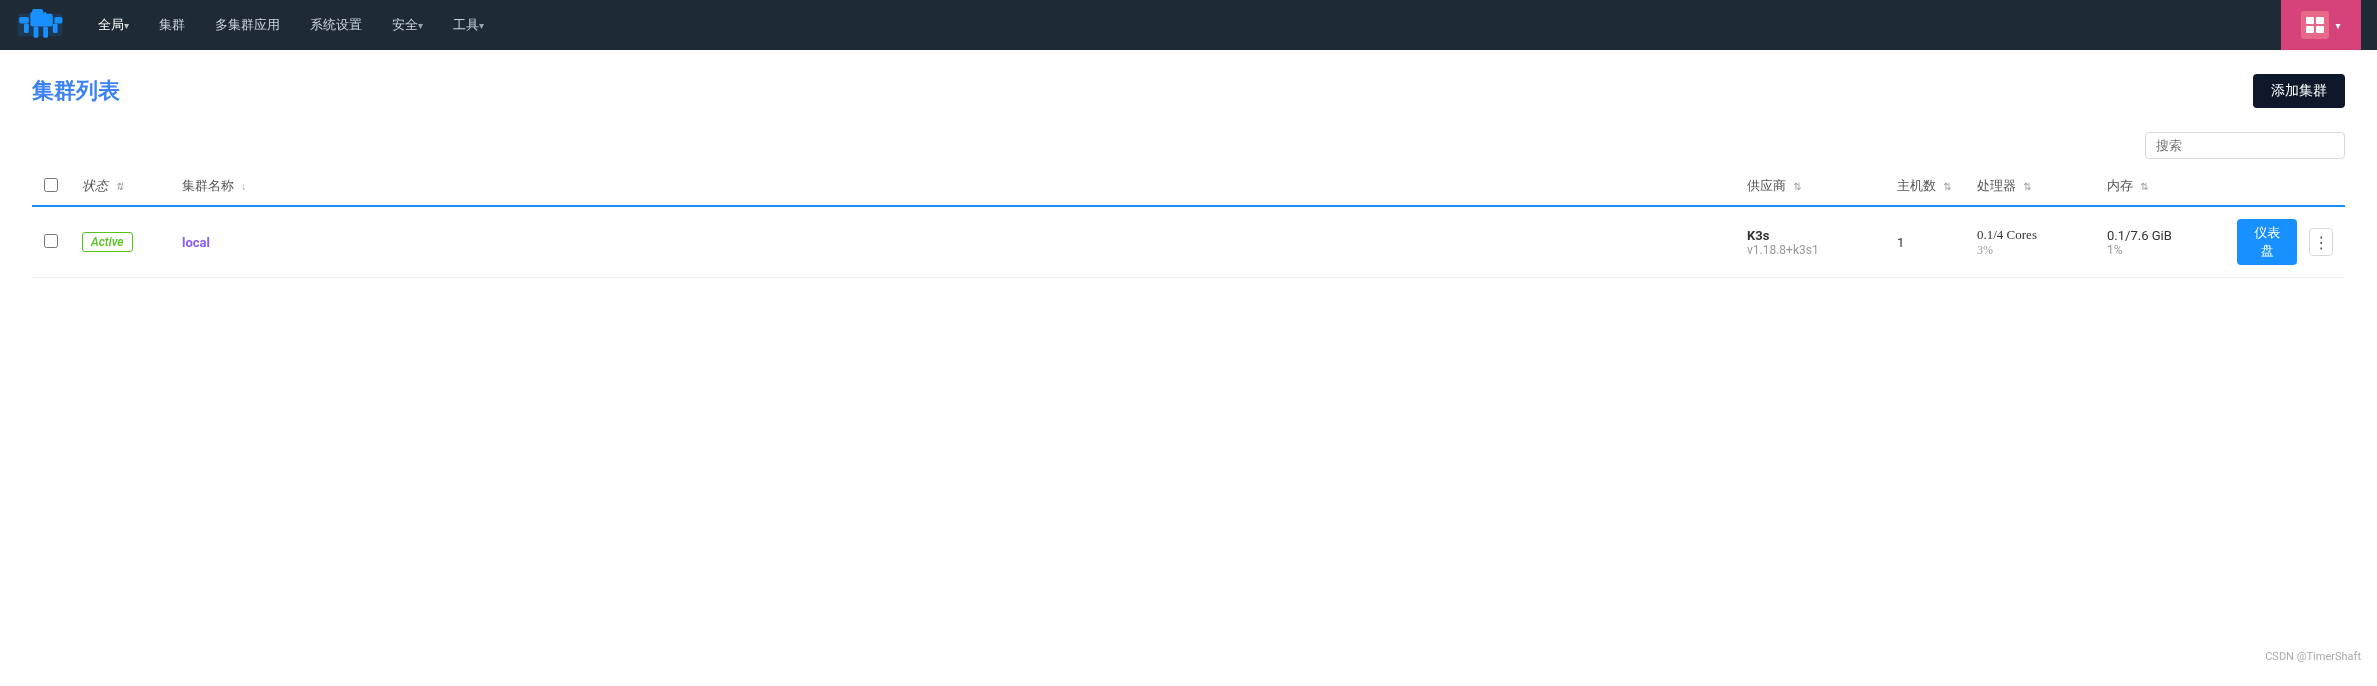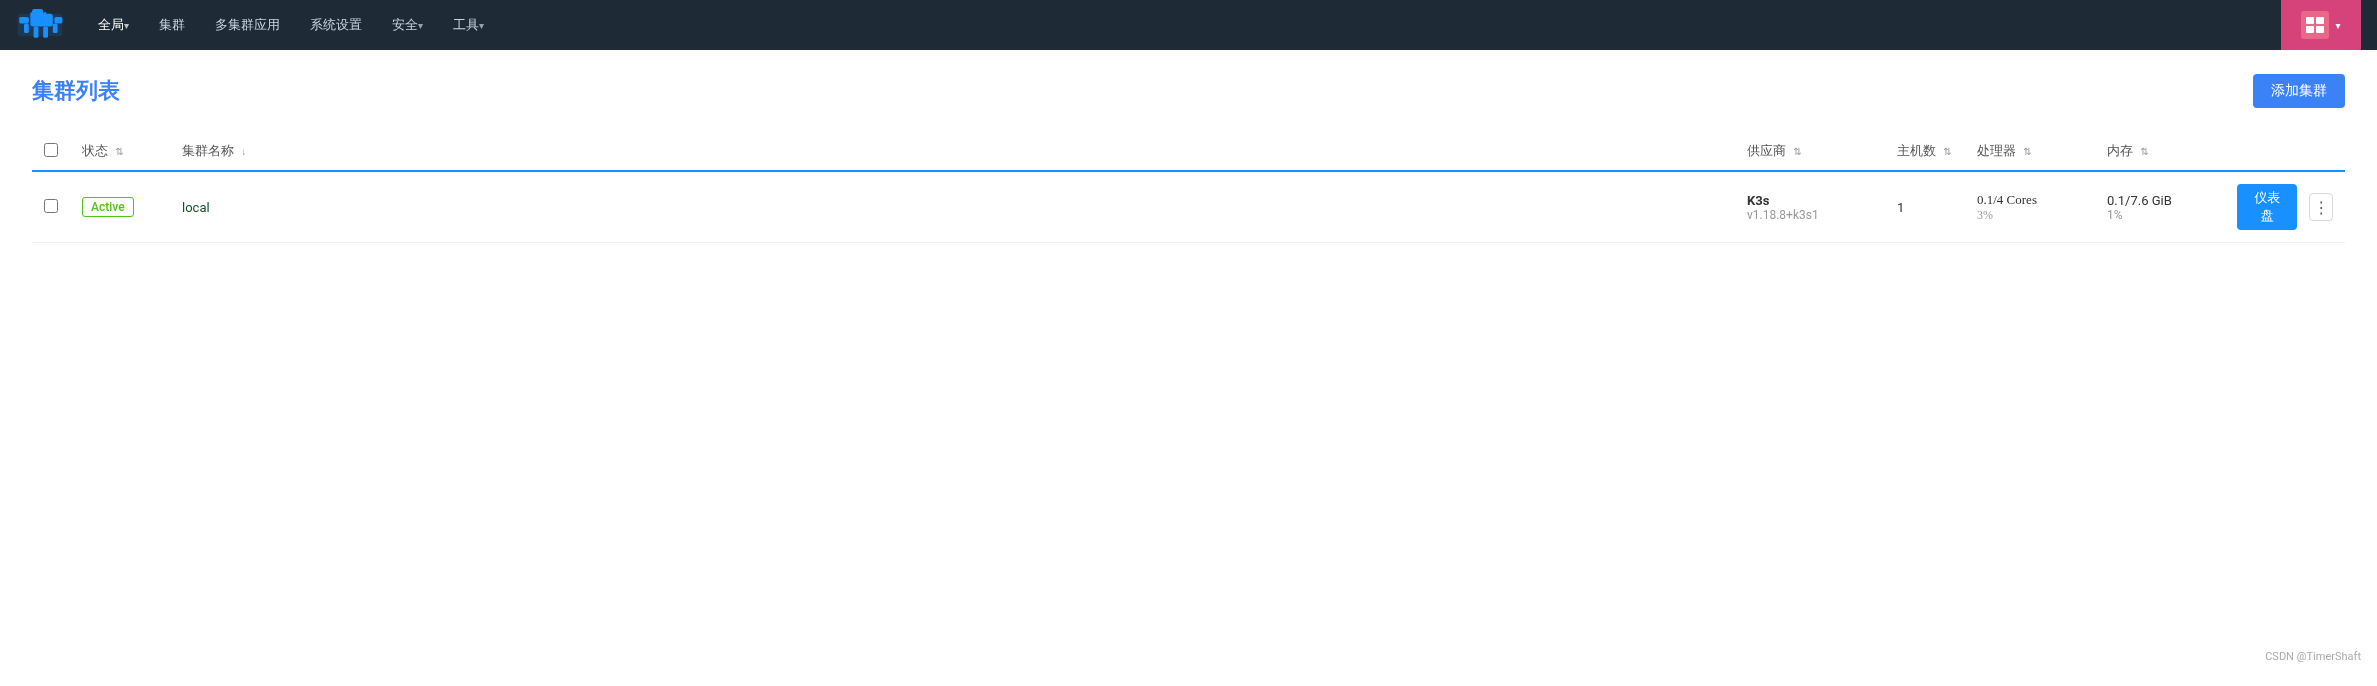--- a/index.html
+++ b/index.html
@@ -91,21 +91,21 @@
       align-items: center;
       justify-content: space-between;
       margin-bottom: 24px;
     }
     .page-title {
       font-size: 22px;
       font-weight: 600;
       color: #3b82f6;
     }
     .add-btn {
-      background: #3b82f6;
+      background: #0f172a;
       color: white;
       border: none;
       padding: 8px 18px;
       border-radius: 4px;
       font-size: 14px;
       cursor: pointer;
       font-weight: 500;
     }
 
     
@@ -152,20 +152,21 @@
       padding: 12px 12px;
       vertical-align: middle;
       font-size: 13px;
     }
 
     .checkbox-cell {
       width: 32px;
     }
     .status-cell {
       width: 100px;
+      font-style: italic;
     }
     .name-cell {
       flex: 1;
     }
     .provider-cell {
       width: 150px;
     }
     .hosts-cell {
       width: 80px;
     }
@@ -185,23 +186,23 @@
       display: inline-block;
       padding: 2px 8px;
       border: 1px solid #52c41a;
       color: #52c41a;
       border-radius: 3px;
       font-size: 12px;
       font-weight: 500;
     }
 
     .cluster-name-link {
-      color: #14532d;
+      color: #8b5cf6;
       text-decoration: none;
-      font-weight: 400;
+      font-weight: 700;
     }
 
     .provider-name {
       color: #333;
       font-weight: 700;
     }
     .provider-version {
       color: #999;
       font-size: 12px;
     }
@@ -315,20 +316,23 @@
   </div>
 </nav>
 
 <div class="main-content">
 
   <div class="page-header">
     <h1 class="page-title">集群列表</h1>
     <button class="add-btn">添加集群</button>
   </div>
 
+  <div class="search-row">
+    <input class="search-input" type="text" placeholder="搜索" style="">
+  </div>
 
   <table class="cluster-table">
     <thead>
       <tr>
         <th class="checkbox-cell">
           <input type="checkbox" style="">
         </th>
         <th class="status-cell">
           <span>状态</span>
           <span class="sort-icon">⇅</span>

